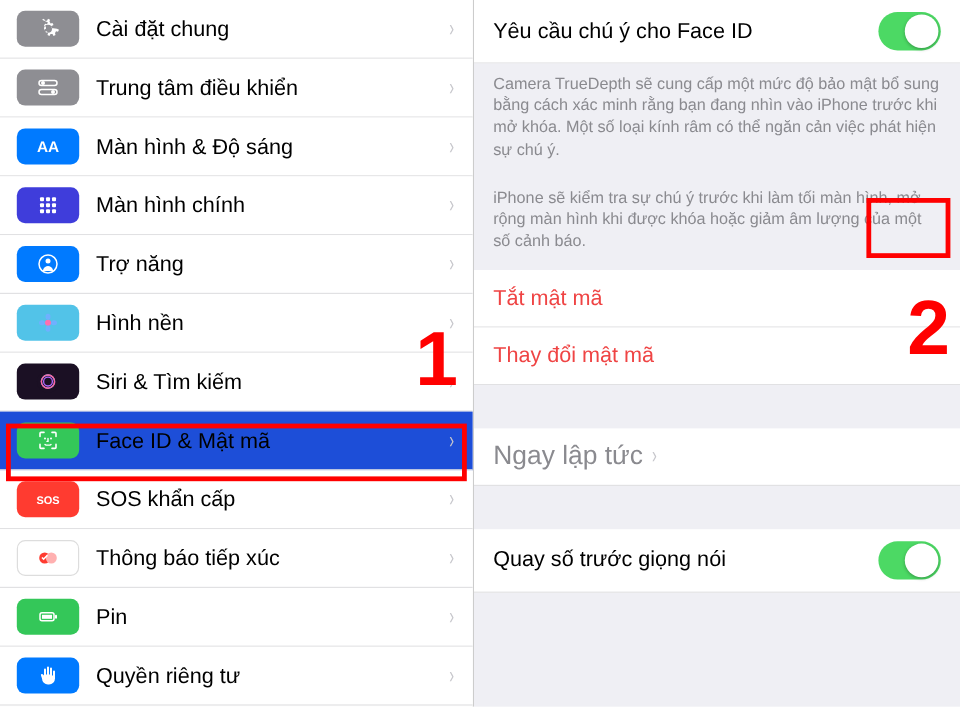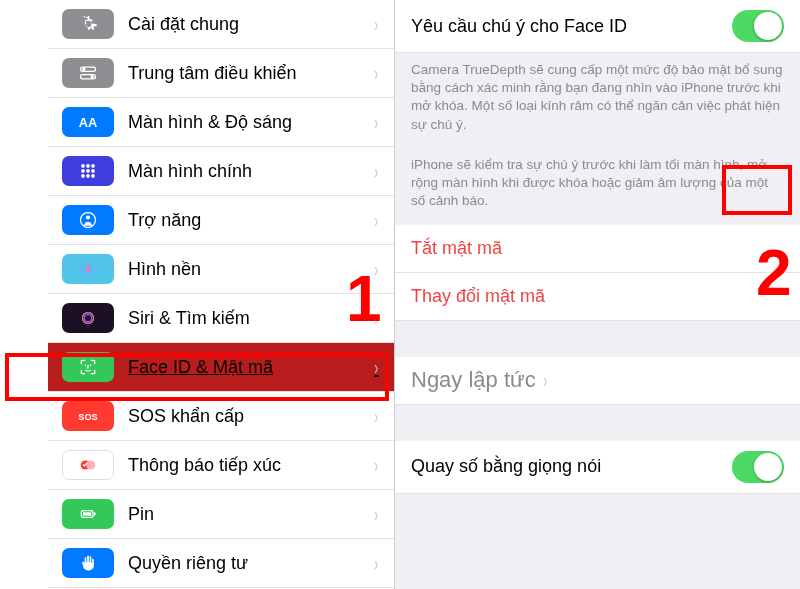--- a/index.html
+++ b/index.html
@@ -6,41 +6,41 @@
   body {
     font-family: -apple-system, "Helvetica Neue", Helvetica, Arial, sans-serif;
     background: #fff;
     width: 800px;
     height: 589px;
     overflow: hidden;
     position: relative;
   }
   .container { display: flex; width: 800px; height: 589px; }
   .left-pane, .right-pane { height: 589px; overflow: hidden; }
-  .left-pane { width: 395px; background: #fff; border-right: 1px solid #ccc; padding-left: 48px; }
+  .left-pane { width: 395px; background: #fff; border-right: 1px solid #ccc; }
   .right-pane { width: 405px; background: #efeff4; }
   .row {
     display: flex; align-items: center;
     height: 49px; padding: 0 14px;
     background: #fff;
     border-bottom: 1px solid #e1e1e3;
     font-size: 18px; color: #000;
     position: relative;
   }
   .row .icon-wrap {
     width: 52px; height: 30px; border-radius: 7px;
     margin-right: 14px; display: flex; align-items: center; justify-content: center;
     flex-shrink: 0;
   }
   .row .label { flex: 1; }
   .row .chev {
     color: #c7c7cc; font-size: 20px; font-weight: 300;
     transform: scaleX(0.6);
   }
-  .row.selected { background: #b91c1c; text-decoration: underline; }
+  .row.selected { background: #1d4ed8; }
   .desc {
     padding: 8px 16px 14px 16px;
     font-size: 13.5px; line-height: 1.35;
     color: #8a8a8f;
     background: #efeff4;
   }
   .r-row {
     display: flex; align-items: center;
     min-height: 48px; padding: 10px 16px;
     background: #fff;
@@ -242,21 +242,21 @@
     <div class="gap"></div>
 
     <div class="r-row">
       <span class="val">Ngay lập tức</span>
       <span class="chev">›</span>
     </div>
 
     <div class="gap"></div>
 
     <div class="r-row">
-      <span class="label">Quay số bằng giọng nói</span>
+      <span class="label">Quay số trước giọng nói</span>
       <div class="toggle"></div>
     </div>
 
   </div>
 </div>
 
 <div class="anno-box1"></div>
 <div class="anno-box2"></div>
 <div class="anno-num n1">1</div>
 <div class="anno-num n2">2</div>

